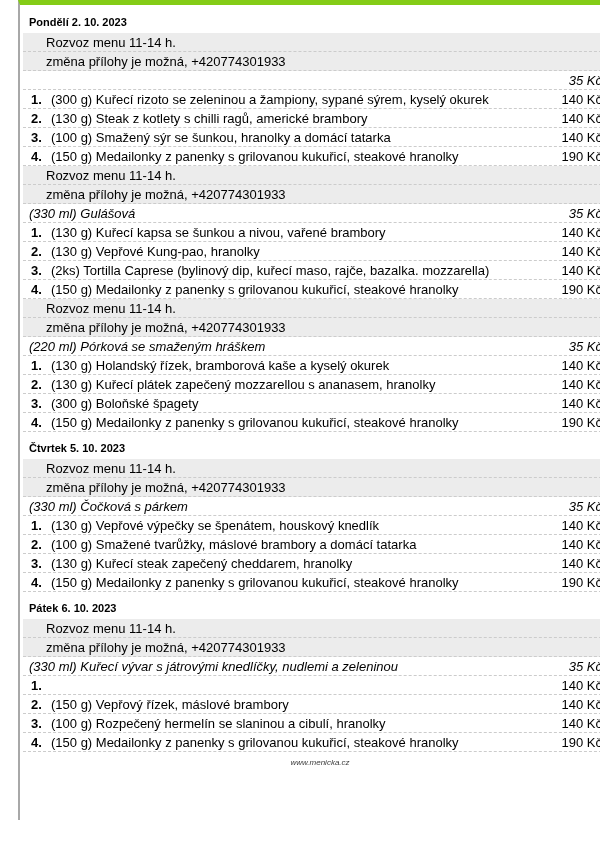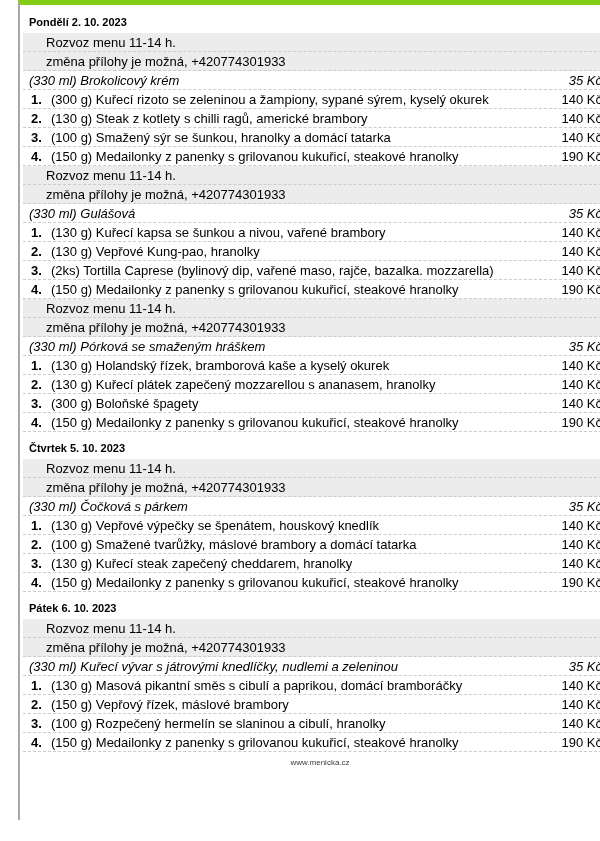--- a/index.html
+++ b/index.html
@@ -60,37 +60,37 @@
   .footer {
     text-align: center;
     padding-top: 6px;
     font-size: 8px;
     line-height: 10px;
   }
   .footer-link {
     color: #3a3a3a;
     text-decoration: none;
     cursor: pointer;
+    font-style: italic;
   }
 </style>
 </head>
 <body>
 
 <div class="frame">
 
   <section class="day">
     <div class="day-header">Pondělí 2. 10. 2023</div>
     <div class="row row-info">
         <span>Rozvoz menu 11-14 h.</span>
       </div>
     <div class="row row-info">
         <span>změna přílohy je možná, +420774301933</span>
       </div>
     <div class="row row-soup">
-      <span>(330 ml) Brokolicový krém</span>
       <span class="price">35 Kč</span>
     </div>
     <div class="row row-item">
       <span class="num">1.</span>
       <span class="label">(300 g) Kuřecí rizoto se zeleninou a žampiony, sypané sýrem, kyselý okurek</span>
       <span class="price">140 Kč</span>
     </div>
     <div class="row row-item">
       <span class="num">2.</span>
       <span class="label">(130 g) Steak z kotlety s chilli ragů, americké brambory</span>
@@ -124,39 +124,39 @@
       <span class="label">(130 g) Kuřecí kapsa se šunkou a nivou, vařené brambory</span>
       <span class="price">140 Kč</span>
     </div>
     <div class="row row-item">
       <span class="num">2.</span>
       <span class="label">(130 g) Vepřové Kung-pao, hranolky</span>
       <span class="price">140 Kč</span>
     </div>
     <div class="row row-item">
       <span class="num">3.</span>
-      <span class="label">(2ks) Tortilla Caprese (bylinový dip, vařené maso, rajče, bazalka. mozzarella)</span>
-      <span class="price">140 Kč</span>
-    </div>
-    <div class="row row-item">
-      <span class="num">4.</span>
-      <span class="label">(150 g) Medailonky z panenky s grilovanou kukuřicí, steakové hranolky</span>
-      <span class="price">190 Kč</span>
-    </div>
-  </section>
-
-  <section class="day">
-    <div class="row row-info">
-        <span>Rozvoz menu 11-14 h.</span>
-      </div>
-    <div class="row row-info">
-        <span>změna přílohy je možná, +420774301933</span>
-      </div>
-    <div class="row row-soup">
-      <span>(330 ml) Pórková se smaženým hráškem</span>
+      <span class="label">(2ks) Tortilla Caprese (bylinový dip, kuřecí maso, rajče, bazalka. mozzarella)</span>
+      <span class="price">140 Kč</span>
+    </div>
+    <div class="row row-item">
+      <span class="num">4.</span>
+      <span class="label">(150 g) Medailonky z panenky s grilovanou kukuřicí, steakové hranolky</span>
+      <span class="price">190 Kč</span>
+    </div>
+  </section>
+
+  <section class="day">
+    <div class="row row-info">
+        <span>Rozvoz menu 11-14 h.</span>
+      </div>
+    <div class="row row-info">
+        <span>změna přílohy je možná, +420774301933</span>
+      </div>
+    <div class="row row-soup">
+      <span>(220 ml) Pórková se smaženým hráškem</span>
       <span class="price">35 Kč</span>
     </div>
     <div class="row row-item">
       <span class="num">1.</span>
       <span class="label">(130 g) Holandský řízek, bramborová kaše a kyselý okurek</span>
       <span class="price">140 Kč</span>
     </div>
     <div class="row row-item">
       <span class="num">2.</span>
       <span class="label">(130 g) Kuřecí plátek zapečený mozzarellou s ananasem, hranolky</span>
@@ -215,21 +215,20 @@
       </div>
     <div class="row row-info">
         <span>změna přílohy je možná, +420774301933</span>
       </div>
     <div class="row row-soup">
       <span>(330 ml) Kuřecí vývar s játrovými knedlíčky, nudlemi a zeleninou</span>
       <span class="price">35 Kč</span>
     </div>
     <div class="row row-item">
       <span class="num">1.</span>
-      <span class="label">(130 g) Masová pikantní směs s cibulí a paprikou, domácí bramboráčky</span>
       <span class="price">140 Kč</span>
     </div>
     <div class="row row-item">
       <span class="num">2.</span>
       <span class="label">(150 g) Vepřový řízek, máslové brambory</span>
       <span class="price">140 Kč</span>
     </div>
     <div class="row row-item">
       <span class="num">3.</span>
       <span class="label">(100 g) Rozpečený hermelín se slaninou a cibulí, hranolky</span>

